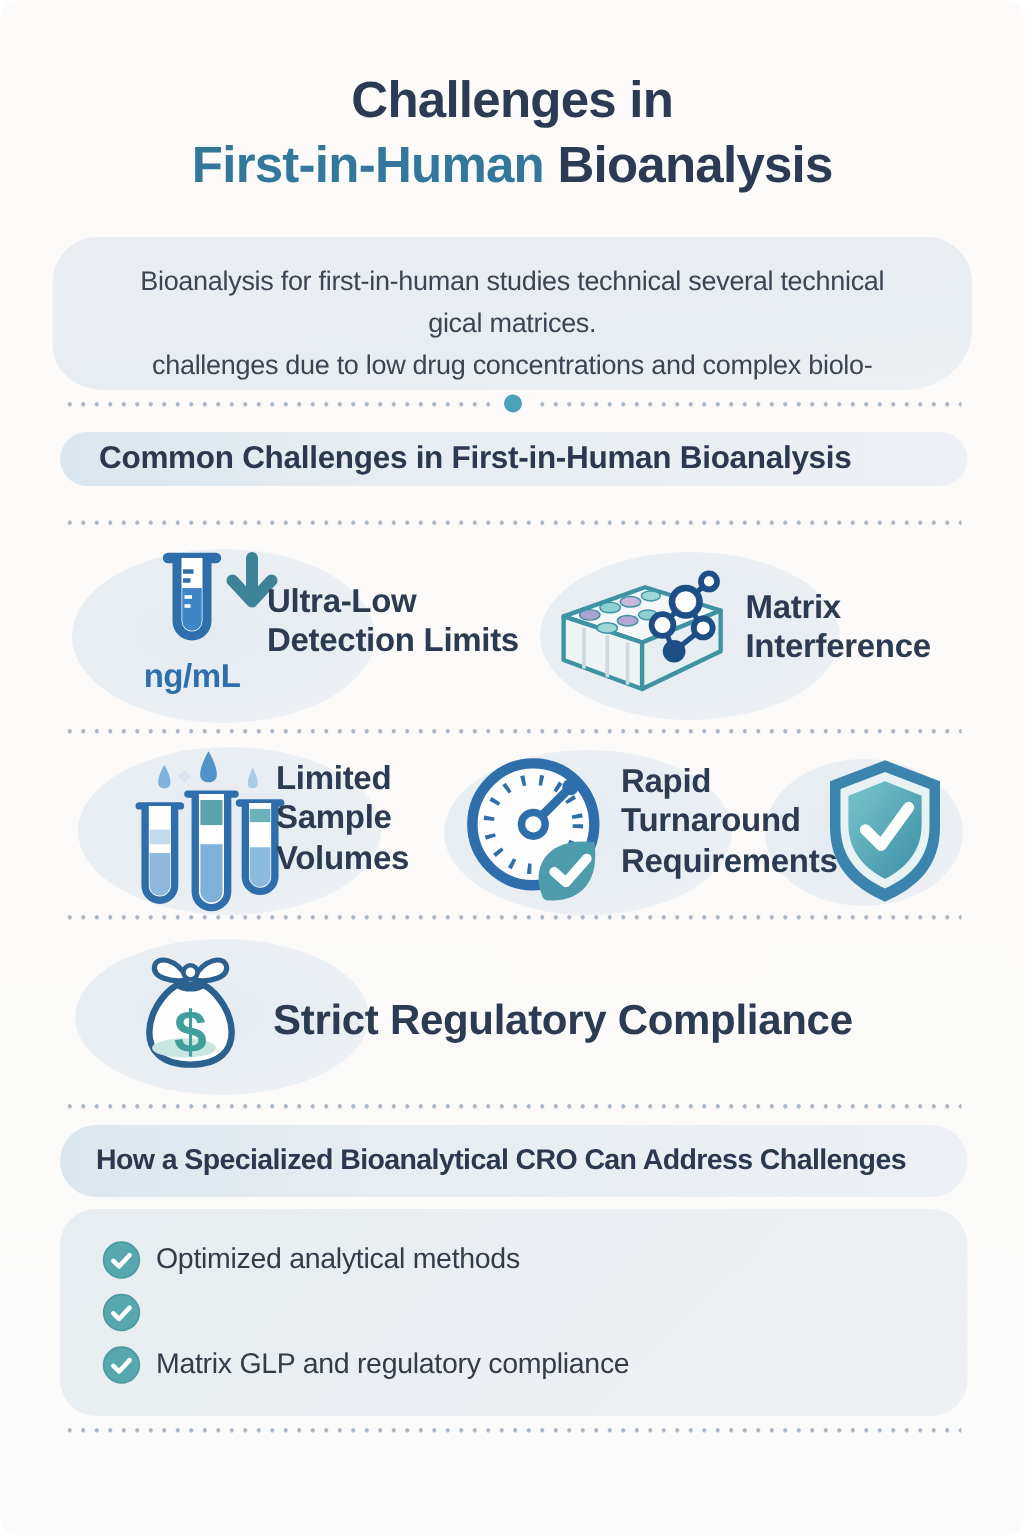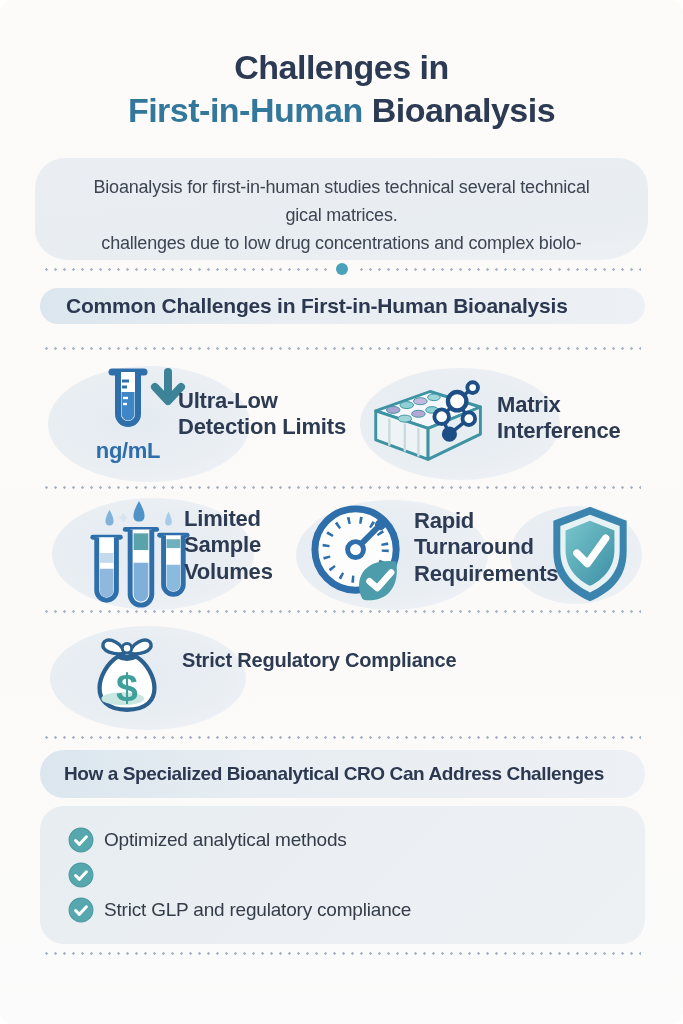--- a/index.html
+++ b/index.html
@@ -58,21 +58,21 @@
   .b6 { left:50px;  top:626px; width:196px; height:104px; }
 
   .icon-abs { position:absolute; }
   .icon-caption { position:absolute; font-weight:700; color:#2e6fab; font-size:22px; text-align:center; letter-spacing:-0.3px; }
 
   .chal-label { position:absolute; font-weight:700; color:#2c3a52; font-size:22px; line-height:1.2; letter-spacing:-0.2px; }
   .l1 { left:178px; top:388px; width:200px; }
   .l2 { left:497px; top:392px; width:150px; }
   .l3 { left:184px; top:506px; width:130px; }
   .l4 { left:414px; top:492px; width:172px;margin-top:16px; }
-  .l5 { left:182px; top:648px; white-space:nowrap; font-size:20px; }
+  .l5 { left:182px; top:663px; white-space:nowrap; font-size:28px; }
 
   
   .cro-card {
     position:absolute; left:40px; top:806px; width:605px; height:138px;
     border-radius:24px;
     background:linear-gradient(135deg,#e7edf0 0%, #ebeff3 50%, #eef1f3 100%);
     display:flex; flex-direction:column; justify-content:center; gap:9px;
     padding-left:28px;
   }
   .check-item { display:flex; align-items:center; gap:10px; }
@@ -240,19 +240,19 @@
       <svg width="26" height="26" viewBox="0 0 24 24">
         <circle cx="12" cy="12" r="11" fill="#57a7ae" stroke="#4d9aa2" stroke-width="1"></circle>
         <polyline points="7,12.5 10.5,16 17,9" fill="none" stroke="#ffffff" stroke-width="2.8" stroke-linecap="round" stroke-linejoin="round"></polyline>
       </svg>
     </div>
     <div class="check-item">
       <svg width="26" height="26" viewBox="0 0 24 24">
         <circle cx="12" cy="12" r="11" fill="#57a7ae" stroke="#4d9aa2" stroke-width="1"></circle>
         <polyline points="7,12.5 10.5,16 17,9" fill="none" stroke="#ffffff" stroke-width="2.8" stroke-linecap="round" stroke-linejoin="round"></polyline>
       </svg>
-      <span class="txt">Strict GLP and regulatory compliance</span>
+      <span class="txt">Matrix GLP and regulatory compliance</span>
     </div>
   </div>
 
   <div class="divider dots" style="top:952px;"></div>
 
 </div>
 
 </body></html>

